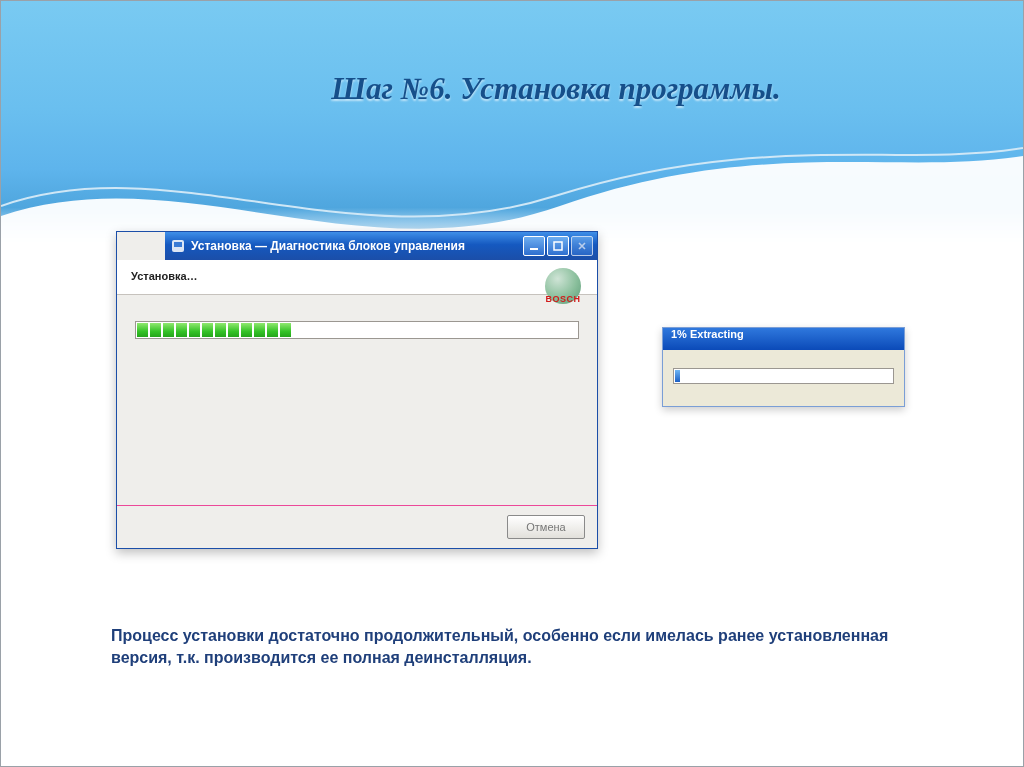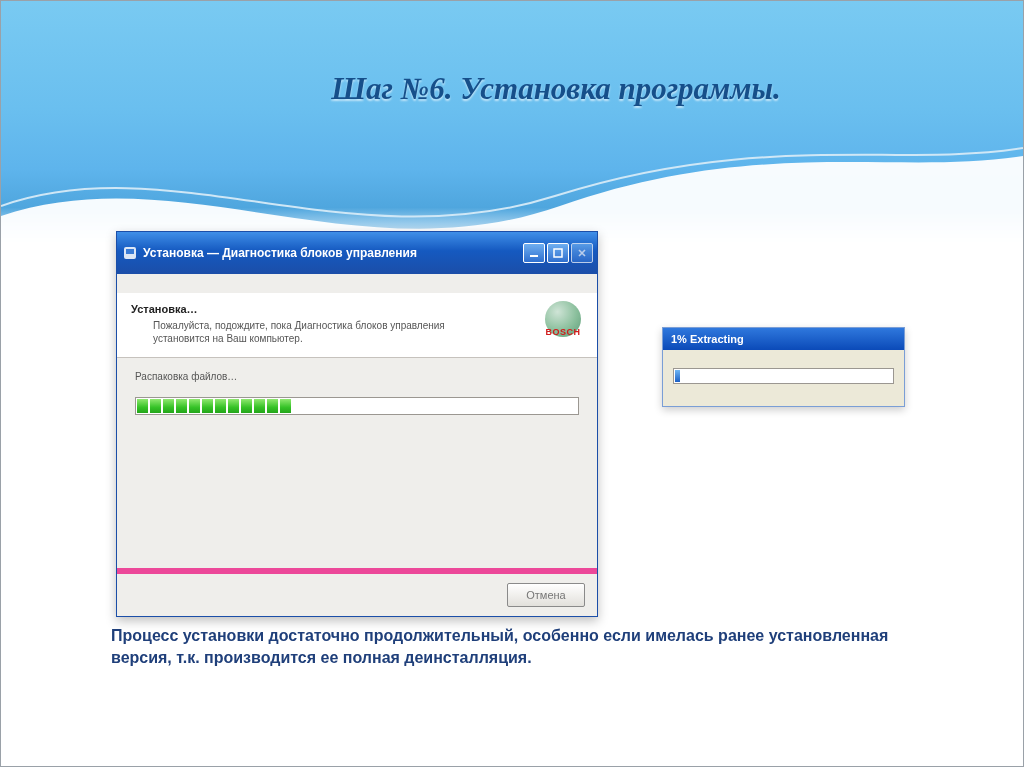--- a/index.html
+++ b/index.html
@@ -71,28 +71,29 @@
     top: 230px;
     width: 480px;
     background: #efeeeb;
     border: 1px solid #1b4ea8;
     box-shadow: 0 4px 10px rgba(0,0,0,0.25);
     font-family: Tahoma, Verdana, sans-serif;
     font-size: 11px;
     color: #333;
   }
   .win-titlebar {
-    height: 42px;
+    height: 28px;
     display: flex;
     align-items: center;
     background: linear-gradient(to bottom, #3f8fe8 0%, #1559c0 45%, #1b4ea8 100%);
     padding: 0 4px 0 6px;
     color: #ffffff;
     font-weight: bold;
     font-size: 12px;
+    margin-left: 48px;
   }
   .win-titlebar .icon {
     width: 14px;
     height: 14px;
     margin-right: 6px;
     display: inline-flex;
     align-items: center;
     justify-content: center;
   }
   .win-title-text {
@@ -115,21 +116,20 @@
     align-items: center;
     justify-content: center;
   }
   .win-btn.close-dim {
     opacity: 0.7;
   }
   .win-btn svg { display:block; }
 
   .win-body {
     padding: 0;
-    margin-top: 19px;
   }
 
   .win-head {
     background: #ffffff;
     border-bottom: 1px solid #c6c2bd;
     padding: 10px 14px 12px 14px;
     position: relative;
   }
   .win-head-title {
     font-weight: bold;
@@ -190,21 +190,21 @@
     box-sizing: border-box;
   }
   .seg {
     width: 11px;
     height: 14px;
     margin-right: 2px;
     background: linear-gradient(to bottom, #8fe86f 0%, #35c227 60%, #24a51a 100%);
   }
 
   .win-footer {
-    border-top: 6px solid #ec4899;
+    border-top: 1px solid #ec4899;
     height: 42px;
     display: flex;
     align-items: center;
     justify-content: flex-end;
     padding: 0 12px;
     background: #efeeeb;
   }
   .btn {
     min-width: 76px;
     height: 22px;
@@ -229,21 +229,21 @@
     box-shadow: 0 3px 8px rgba(0,0,0,0.2);
     font-family: Tahoma, Verdana, sans-serif;
   }
   .panel-titlebar {
     height: 22px;
     background: linear-gradient(to bottom, #2f78dd 0%, #0b4ab8 100%);
     color: #ffffff;
     font-weight: bold;
     font-size: 11px;
     display: flex;
-    align-items: center;
+    align-items: flex-start;
     padding: 0 8px;
   }
   .panel-body {
     padding: 18px 10px 22px 10px;
   }
   .panel-progress {
     height: 16px;
     border: 1px solid #9b9791;
     background: #ffffff;
     display: flex;
@@ -293,30 +293,28 @@
           <svg width="10" height="10" viewBox="0 0 10 10">
               <path d="M2 2 L8 8 M8 2 L2 8" stroke="#ffffff" stroke-width="1.6"></path>
             </svg>
         </div>
       </div>
     </div>
 
     <div class="win-body">
       <div class="win-head">
         <div class="win-head-title">Установка…</div>
-        <div class="win-head-sub">Пожалуйста, подождите, пока Диагностика блоков управления установится на Ваш компьютер.</div>
         <div class="bosch">
           <div class="bosch-globe"></div>
           <span class="bosch-label">BOSCH</span>
         </div>
       </div>
 
       <div class="win-content">
         <div class="win-status">
-          <div>Распаковка файлов…</div>
         </div>
         <div class="progress-outer" id="installer-progress">
             <div class="seg"></div>
             <div class="seg"></div>
             <div class="seg"></div>
             <div class="seg"></div>
             <div class="seg"></div>
             <div class="seg"></div>
             <div class="seg"></div>
             <div class="seg"></div>

